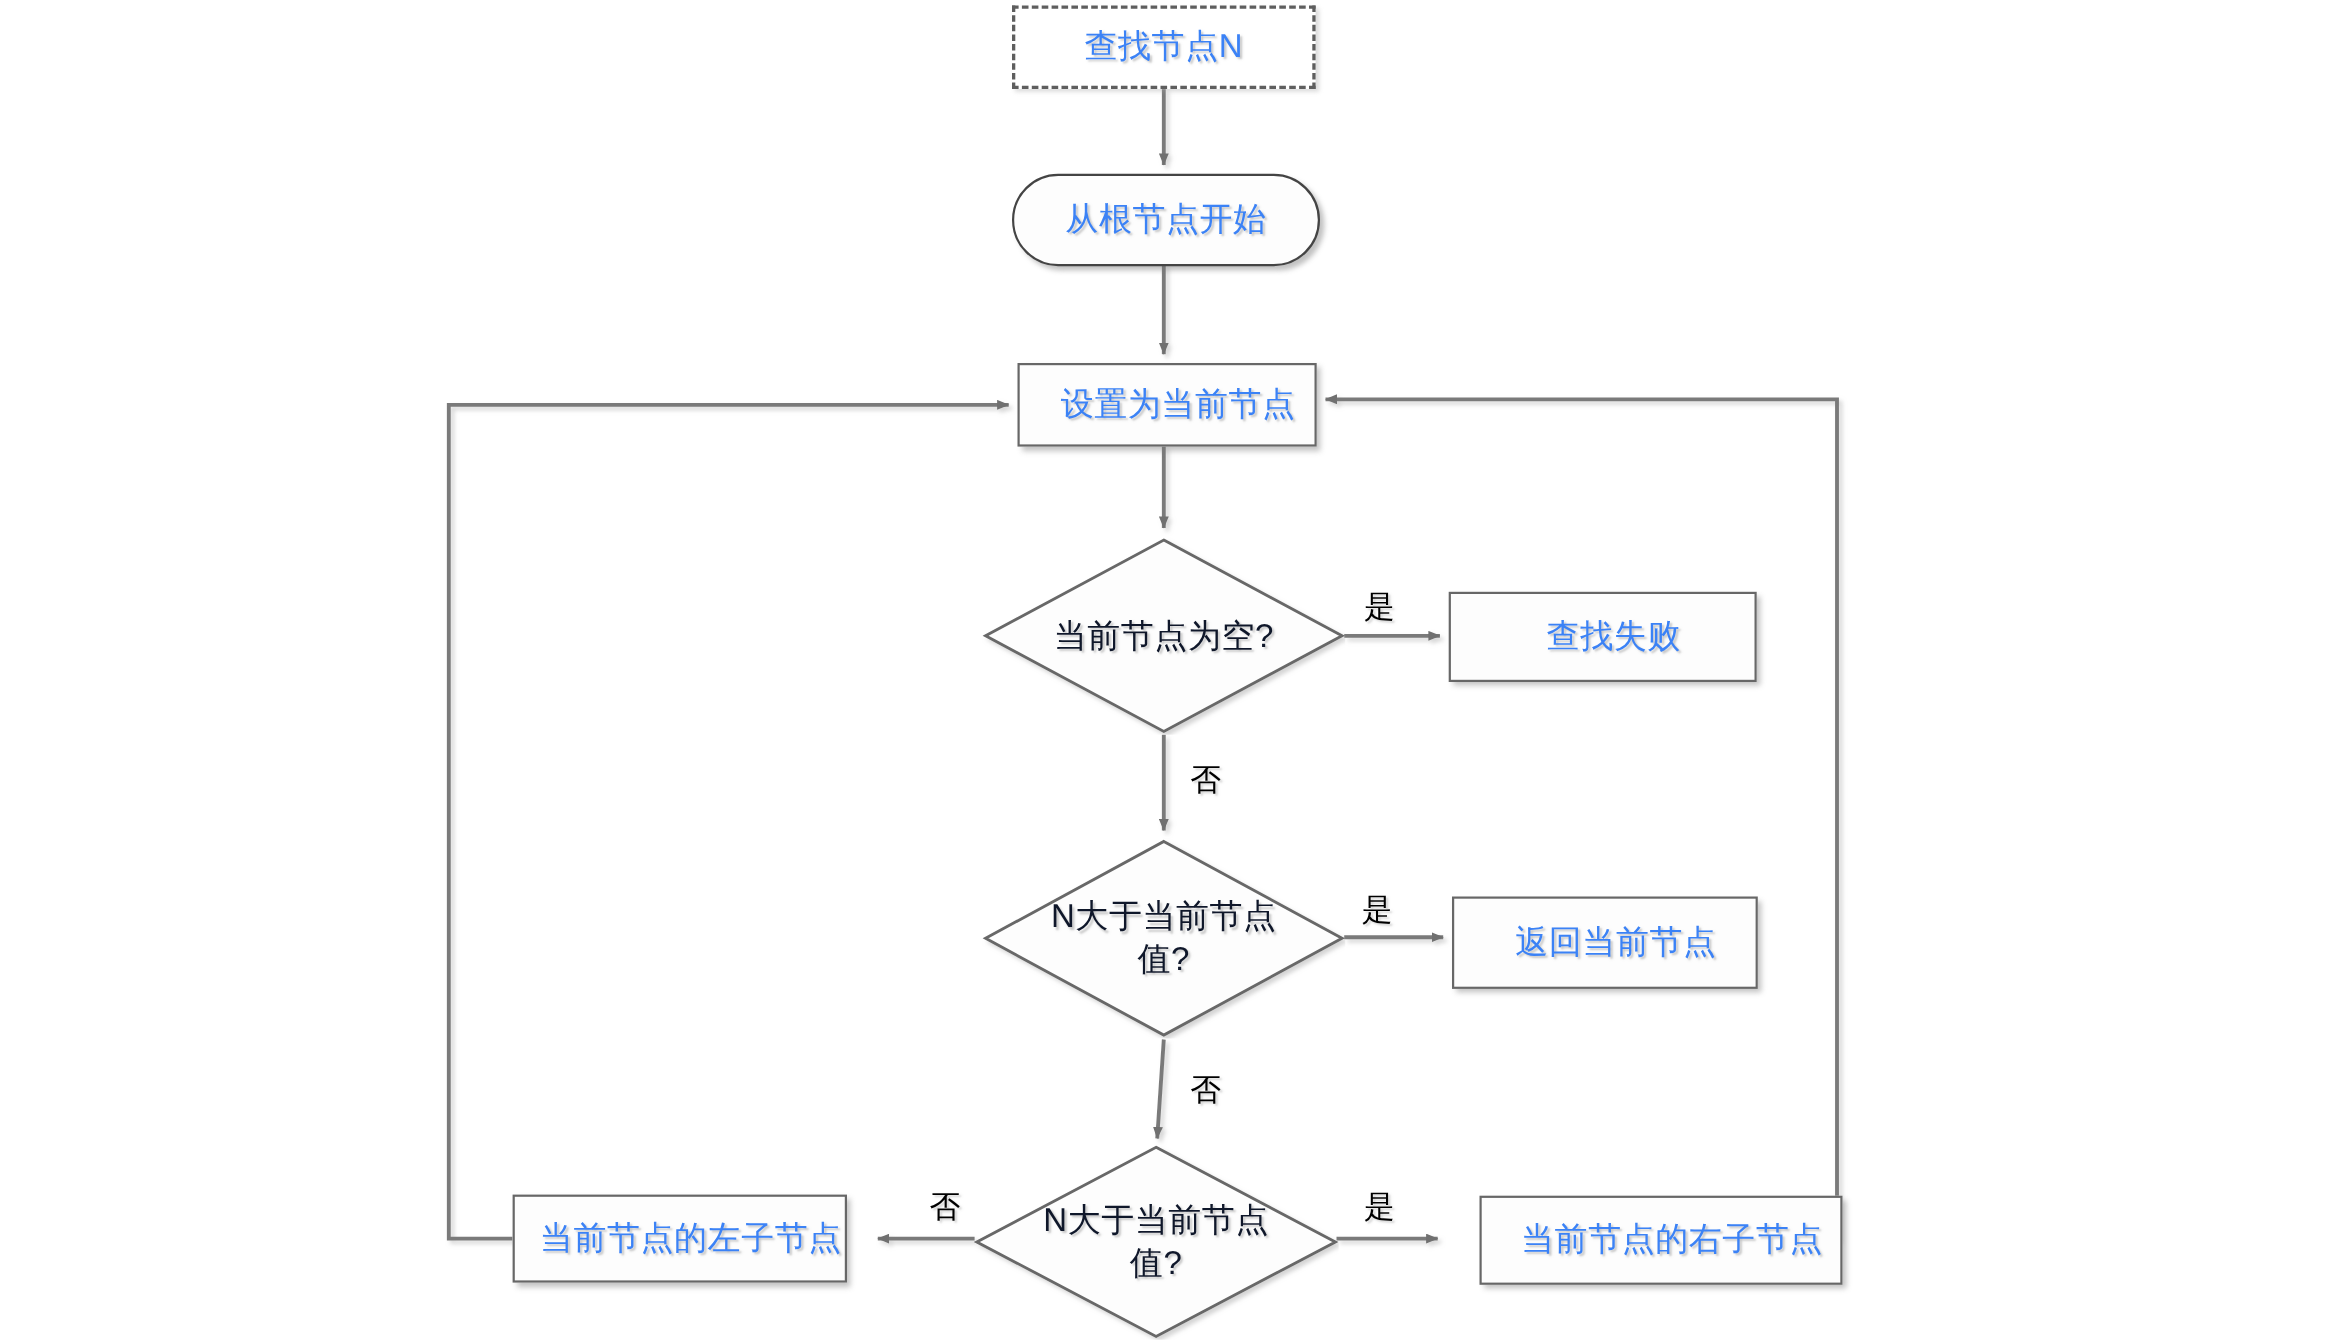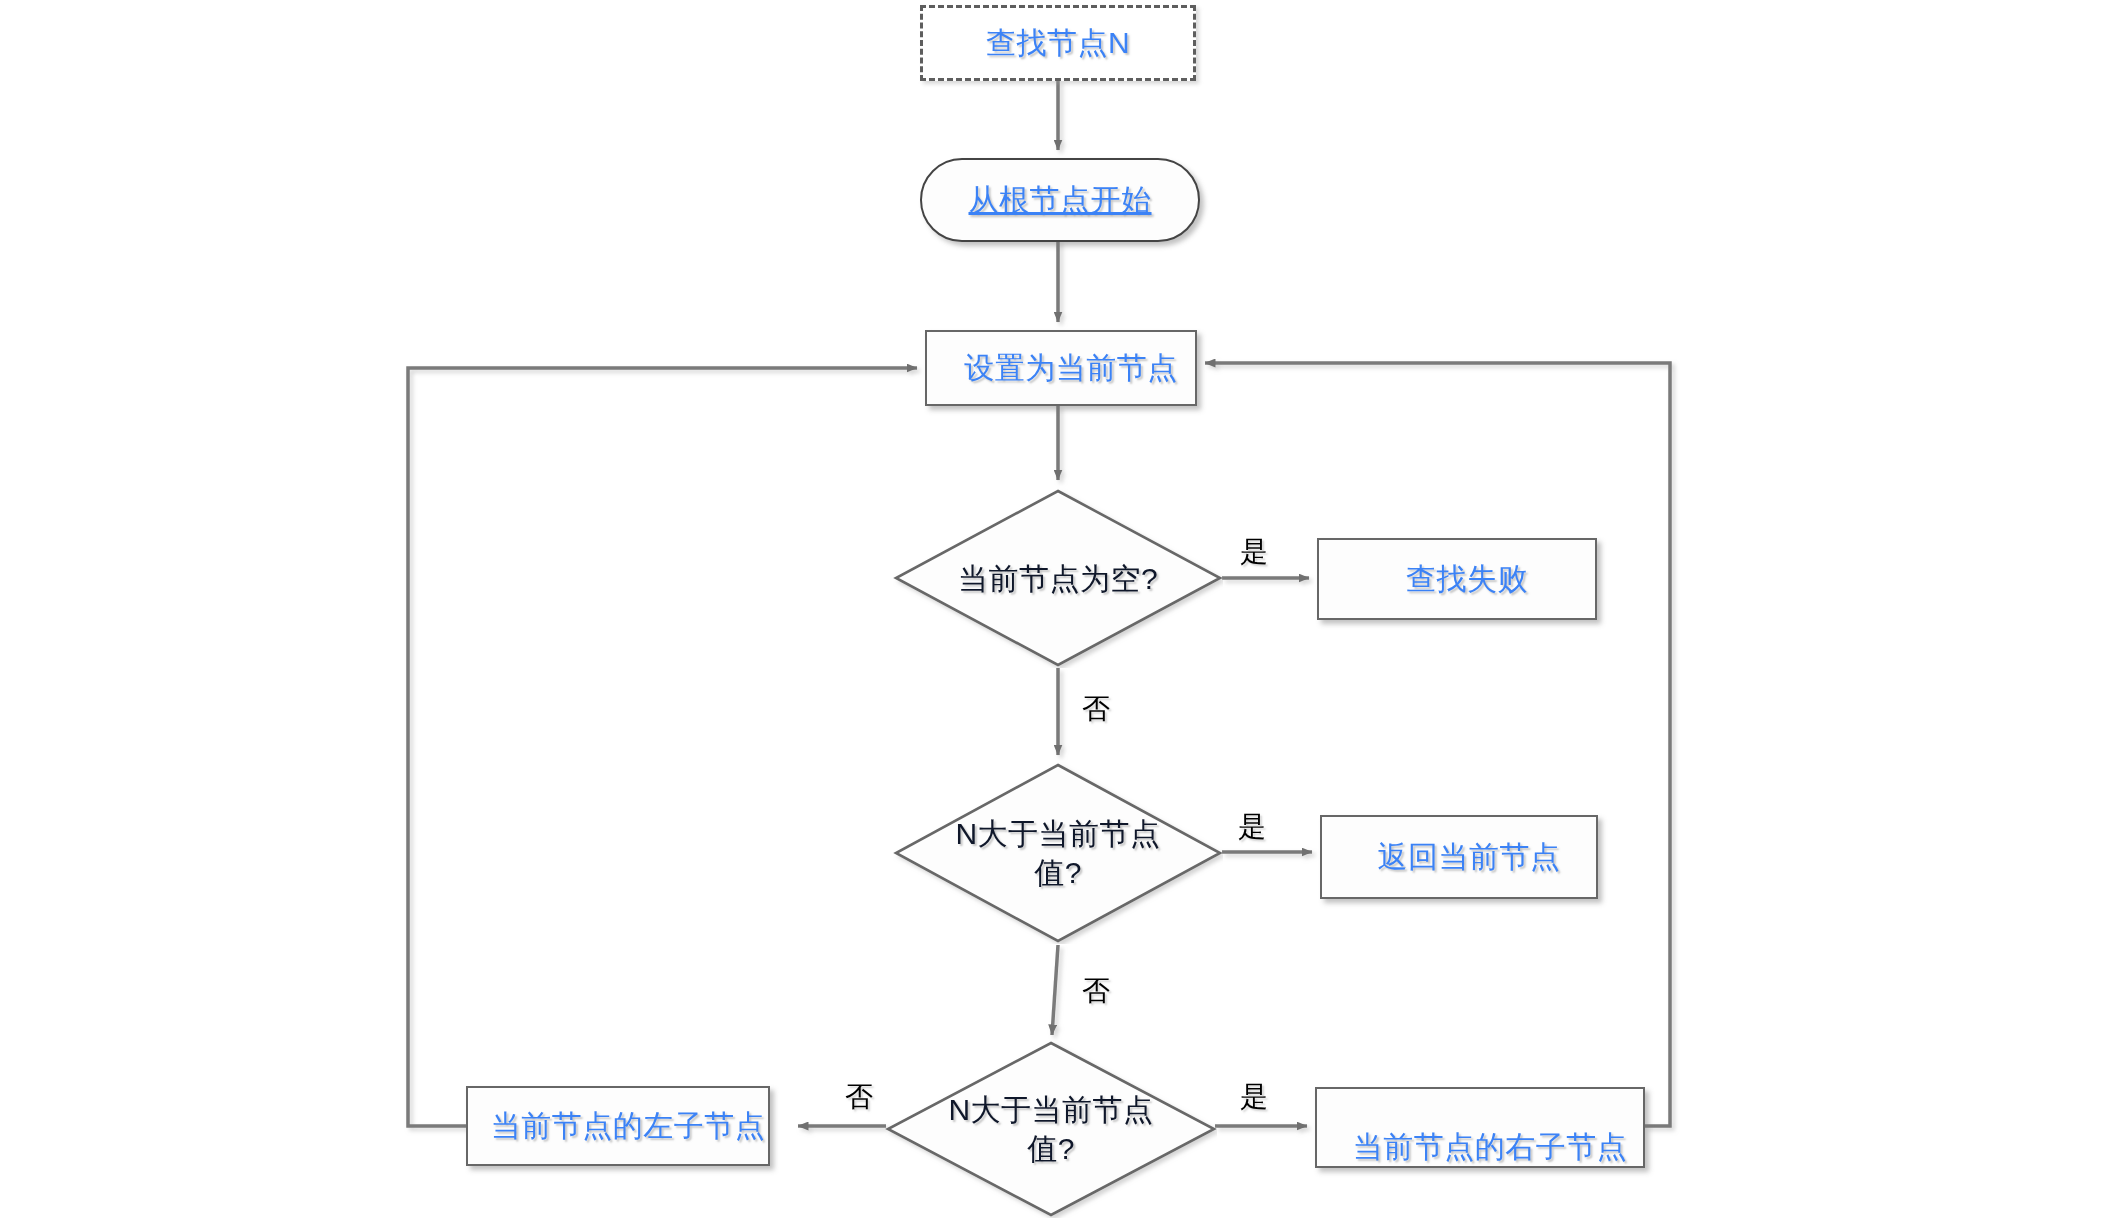--- a/index.html
+++ b/index.html
@@ -46,21 +46,20 @@
   }
   .node.dashed {
     border: 3px dashed #5e5e5e;
     background: #ffffff;
     box-shadow: 3px 3px 4px rgba(160,160,160,0.40);
   }
   .node.stadium {
     border: 2px solid #444444;
     border-radius: 999px;
     box-shadow: 4px 4px 5px rgba(120,120,120,0.45);
-    text-decoration: underline;
   }
   .diamond-wrap {
     position: absolute;
   }
   .diamond-wrap svg {
     position: absolute;
     left: 0;
     top: 0;
   }
   .diamond-label {
@@ -168,21 +167,21 @@
     <svg width="332" height="178" viewBox="0 0 332 178" xmlns="http://www.w3.org/2000/svg">
       <polygon points="166,3 329,89 166,175 3,89" fill="#fdfdfd" stroke="#676767" stroke-width="2.6" filter="url(#softshadow)"></polygon>
     </svg>
     <div class="diamond-label">N大于当前节点值?</div>
   </div>
 
   <div class="node rect" style="left:466px; top:1086px; width:304px; height:80px;">
     <span>当前节点的左子节点</span>
   </div>
 
-  <div class="node rect" style="left:1315px; top:1087px; width:330px; height:81px;align-items:flex-end;">
+  <div class="node rect" style="left:1345px; top:1087px; width:330px; height:81px;">
     <span>当前节点的右子节点</span>
   </div>
 
   <div class="edge-label" style="left:1240px; top:533px;">是</div>
   <div class="edge-label" style="left:1082px; top:690px;">否</div>
   <div class="edge-label" style="left:1238px; top:808px;">是</div>
   <div class="edge-label" style="left:1082px; top:972px;">否</div>
   <div class="edge-label" style="left:845px; top:1078px;">否</div>
   <div class="edge-label" style="left:1240px; top:1078px;">是</div>
 

